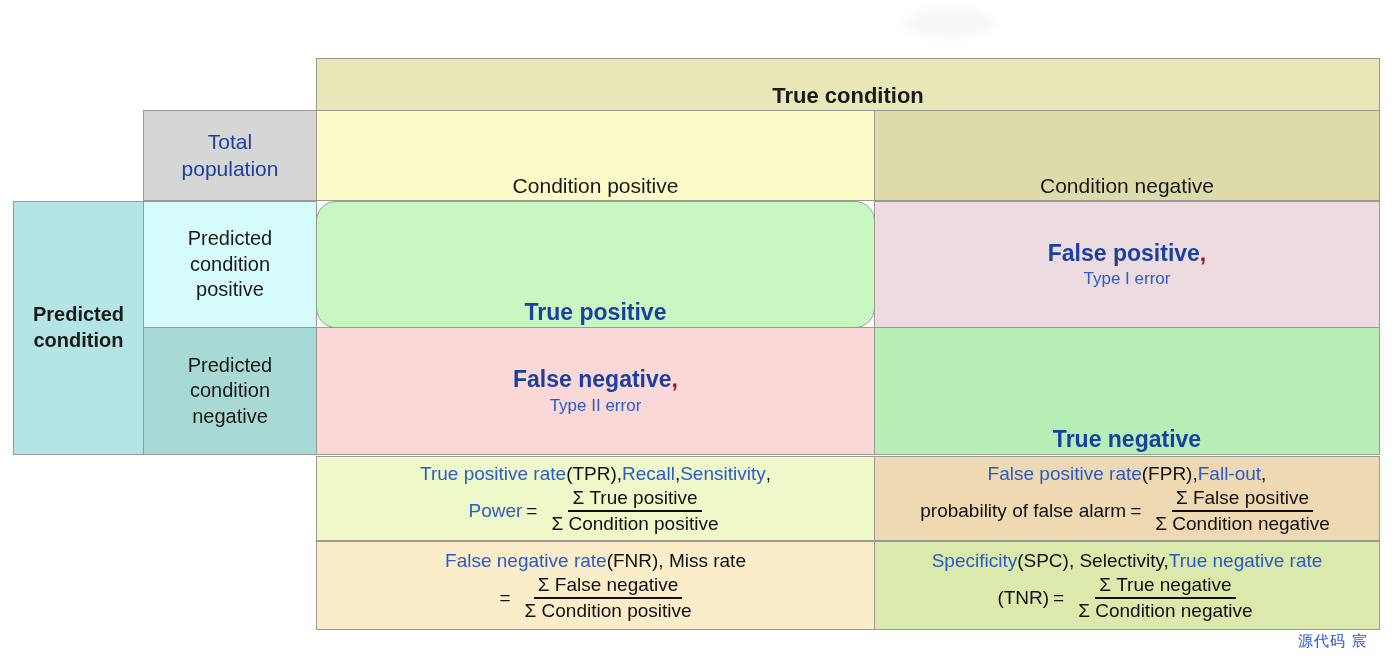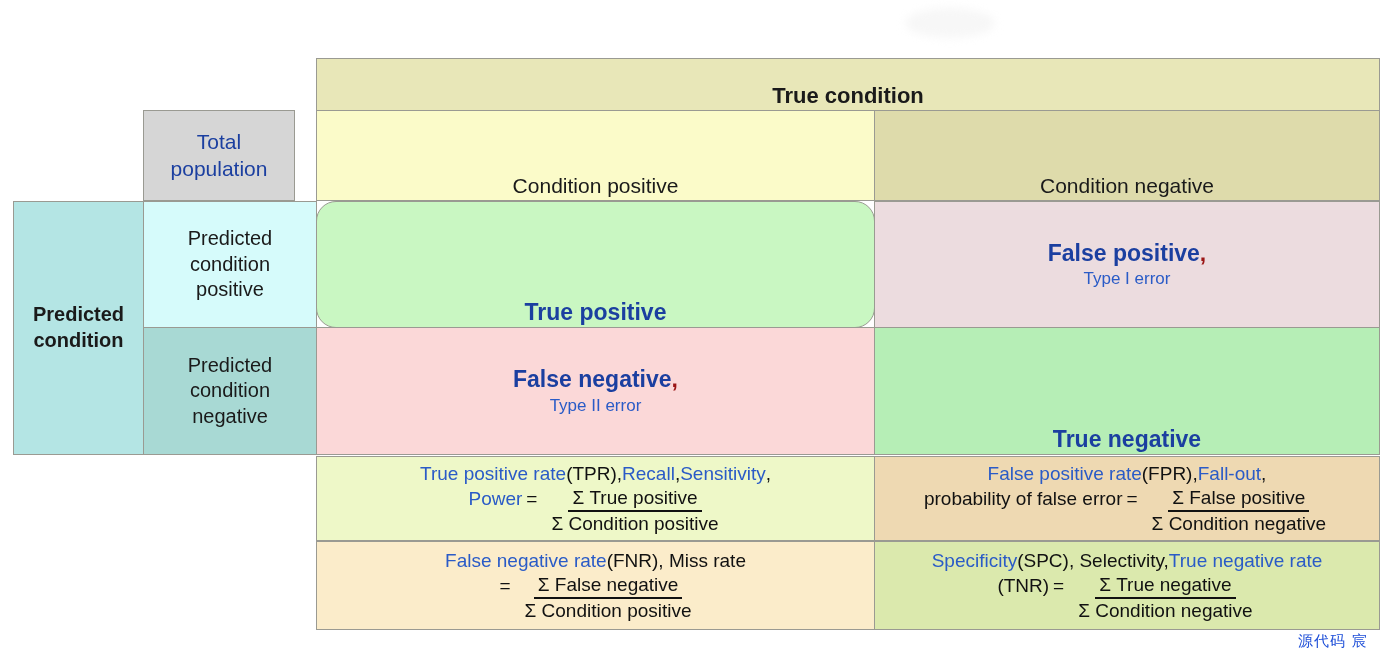--- a/index.html
+++ b/index.html
@@ -22,21 +22,21 @@
     text-align:center;
     line-height:1.28;
     color:#1a1a1a;
     font-size:21px;
   }
   .stack{display:flex;flex-direction:column;align-items:center;justify-content:center;}
 
   
   #true-condition-header{left:316px;top:58px;width:1064px;height:53px;
      background:#e8e7b8;font-weight:bold;font-size:22px;}
-  #total-population{left:143px;top:110px;width:152px;height:91px;background:#d6d6d6;}
+  #total-population{left:143px;top:110px;width:174px;height:91px;background:#d6d6d6;}
   #condition-positive{left:316px;top:110px;width:559px;height:91px;background:#fbfbc9;}
   #condition-negative{left:874px;top:110px;width:506px;height:91px;background:#dedbab;}
 
   #predicted-condition{left:13px;top:201px;width:131px;height:254px;background:#b4e5e4;
      font-weight:bold;font-size:20px;}
   #pred-pos{left:143px;top:201px;width:174px;height:127px;background:#d6fbfb;font-size:20px;}
   #pred-neg{left:143px;top:327px;width:174px;height:128px;background:#a8d9d4;font-size:20px;}
 
   #true-positive{left:316px;top:201px;width:559px;height:127px;background:#c9f7c2;border-radius:20px;}
   #false-positive{left:874px;top:201px;width:506px;height:127px;background:#ecdcdf;}
@@ -52,21 +52,21 @@
   .blue-light{color:#2a5bc7;}
   .dark{color:#111111;}
   .red{color:#9b1515;}
 
   .big-label{font-size:23px;font-weight:bold;}
   .sub-label{font-size:17px;font-weight:normal;}
 
   
   .fcell{flex-direction:column;align-items:center;justify-content:center;
          font-size:19px;padding:2px 6px;}
-  .frow{display:flex;align-items:flex-start;justify-content:center;
+  .frow{display:flex;align-items:center;justify-content:center;
         flex-wrap:nowrap;white-space:nowrap;}
   .frow.l1{margin-bottom:1px;}
   .frac{display:inline-flex;flex-direction:column;align-items:center;
         justify-content:center;margin-left:6px;vertical-align:middle;}
   .frac .num{padding:0 4px 1px 4px;border-bottom:2px solid #111;line-height:1.15;}
   .frac .den{padding:1px 4px 0 4px;line-height:1.15;}
   .eq{margin:0 4px;}
 
   #watermark{position:absolute;left:1298px;top:632px;font-size:15px;color:#1d4ed8;
      letter-spacing:1px;font-family:"DejaVu Sans",sans-serif;white-space:nowrap;}
@@ -158,21 +158,21 @@
   </div>
 
   <div class="cell fcell" id="fpr-cell">
     <div class="frow l1">
       <span class="blue-light">False positive rate</span>
         <span class="dark"> (FPR), </span>
         <span class="blue-light">Fall-out</span>
         <span class="dark">,</span>
     </div>
     <div class="frow">
-      <span class="dark">probability of false error </span>
+      <span class="dark">probability of false alarm </span>
       <span class="eq dark">=</span>
       <span class="frac">
         <span class="num dark">Σ False positive</span>
         <span class="den dark">Σ Condition negative</span>
       </span>
     </div>
   </div>
 
   <div class="cell fcell" id="fnr-cell">
     <div class="frow l1">

